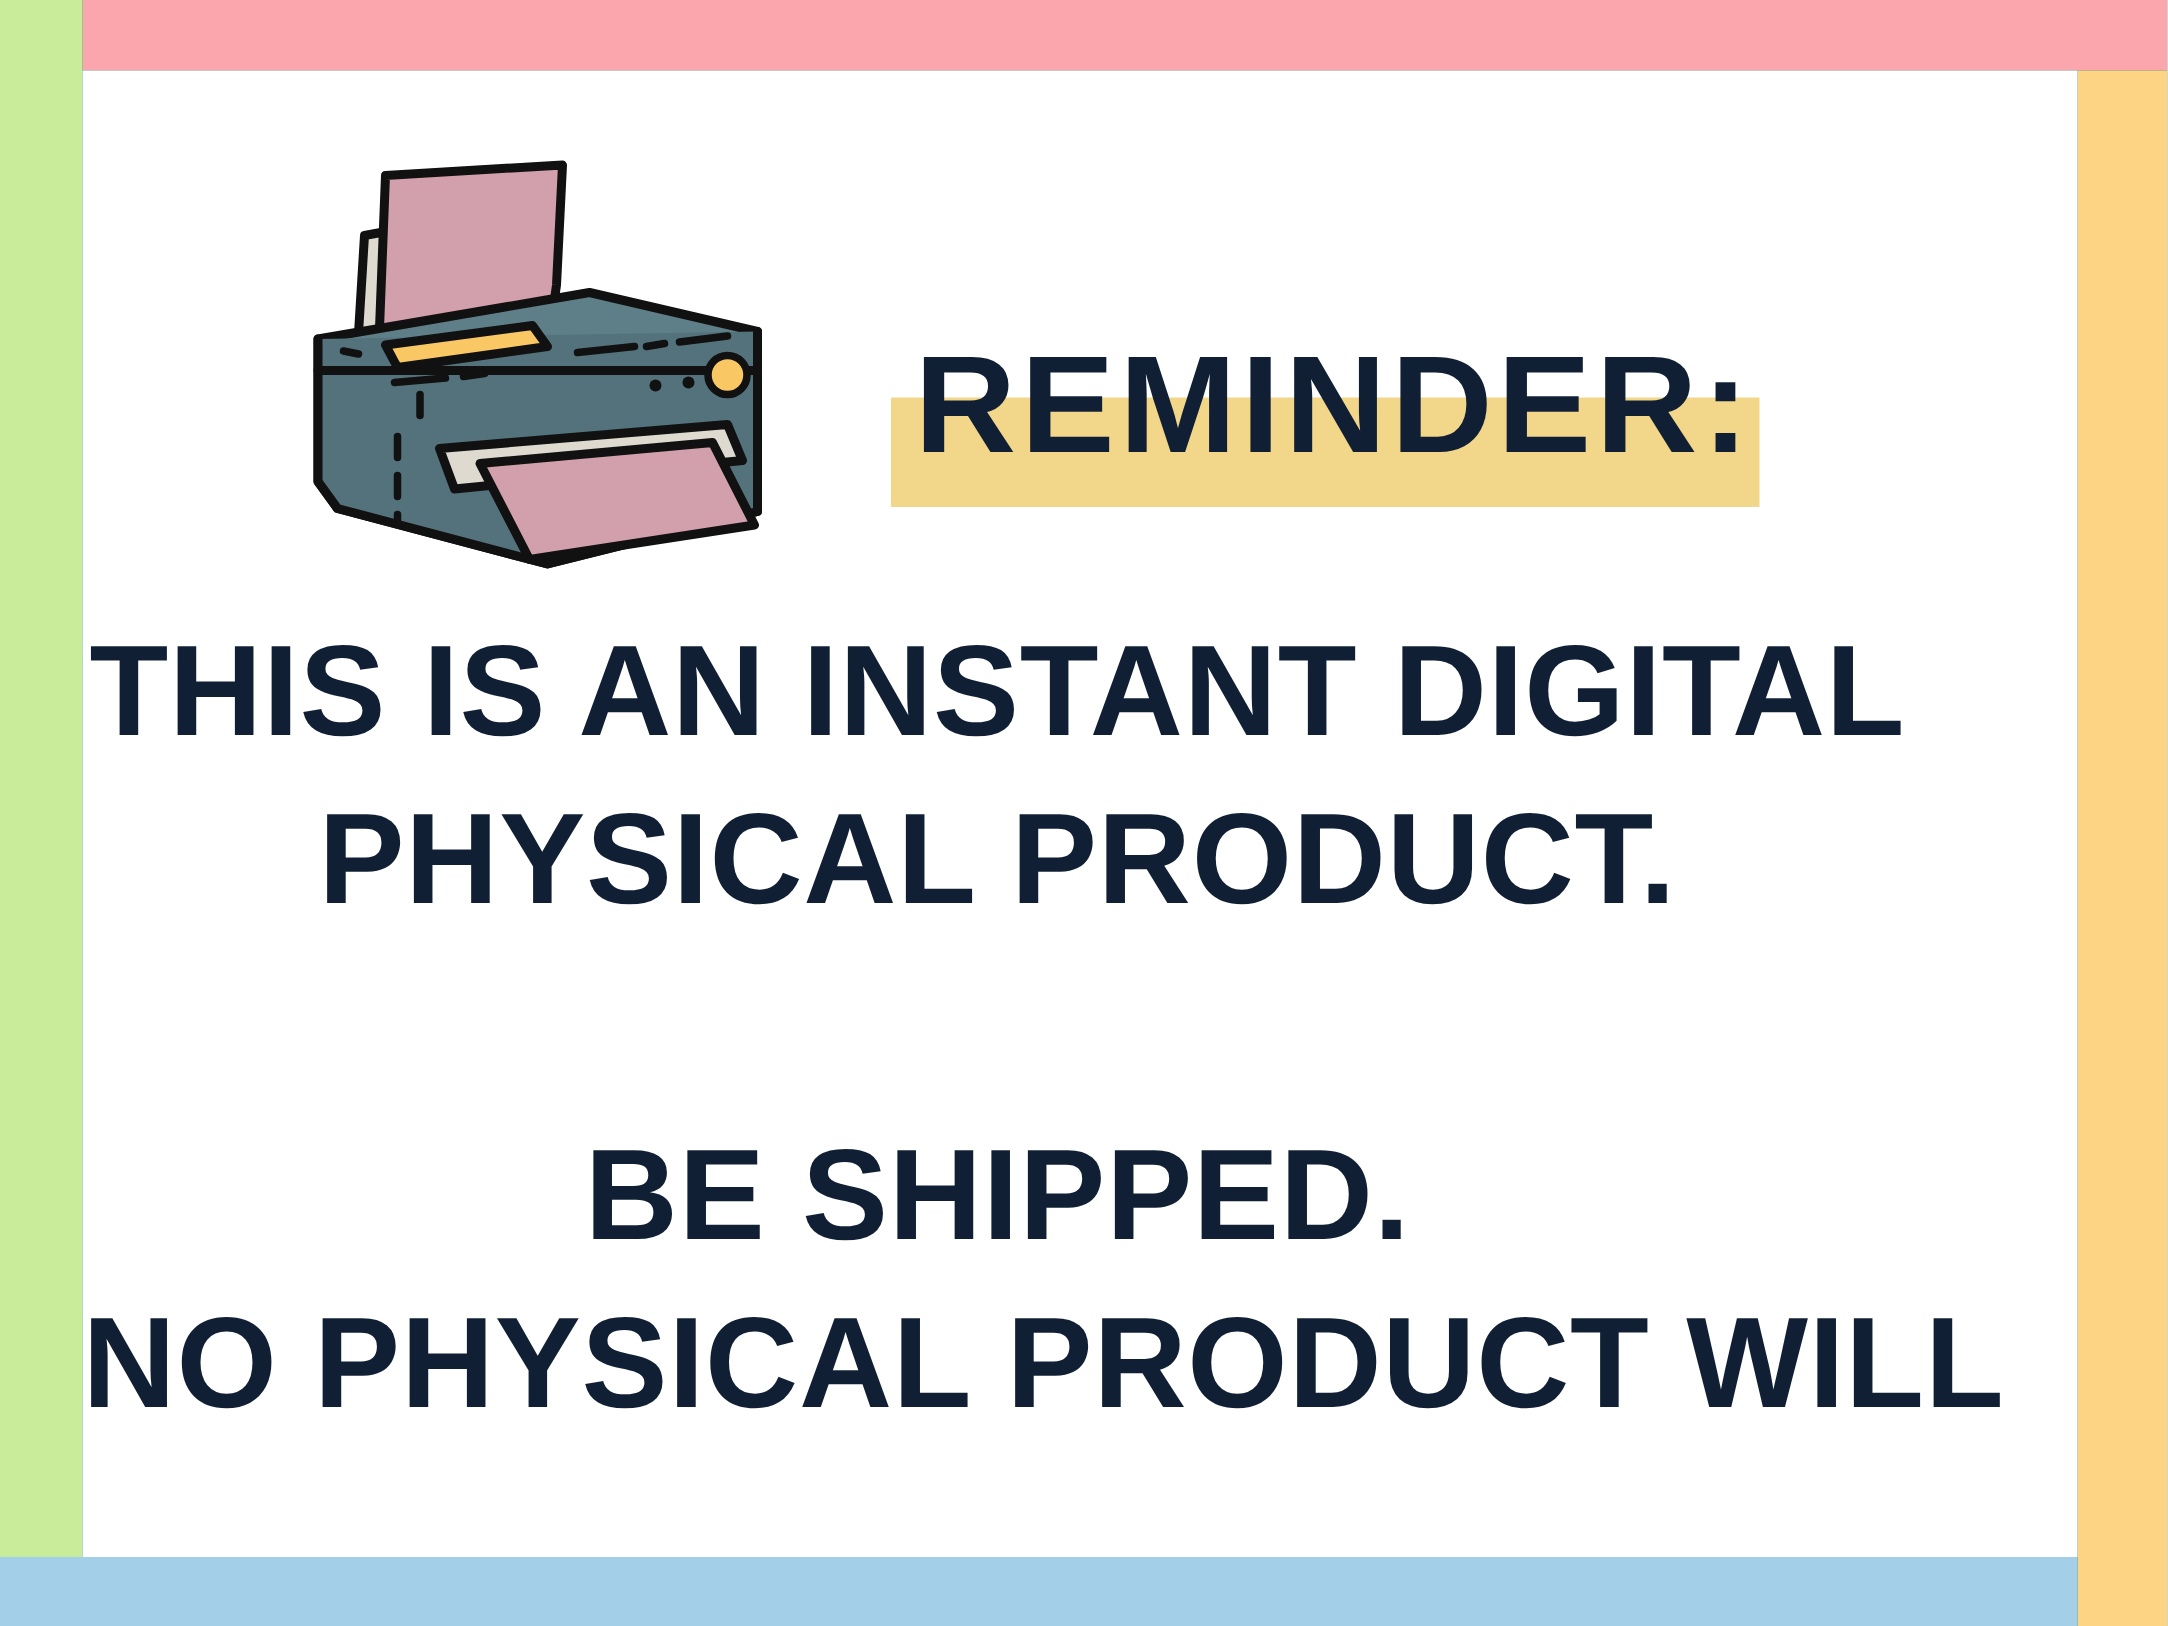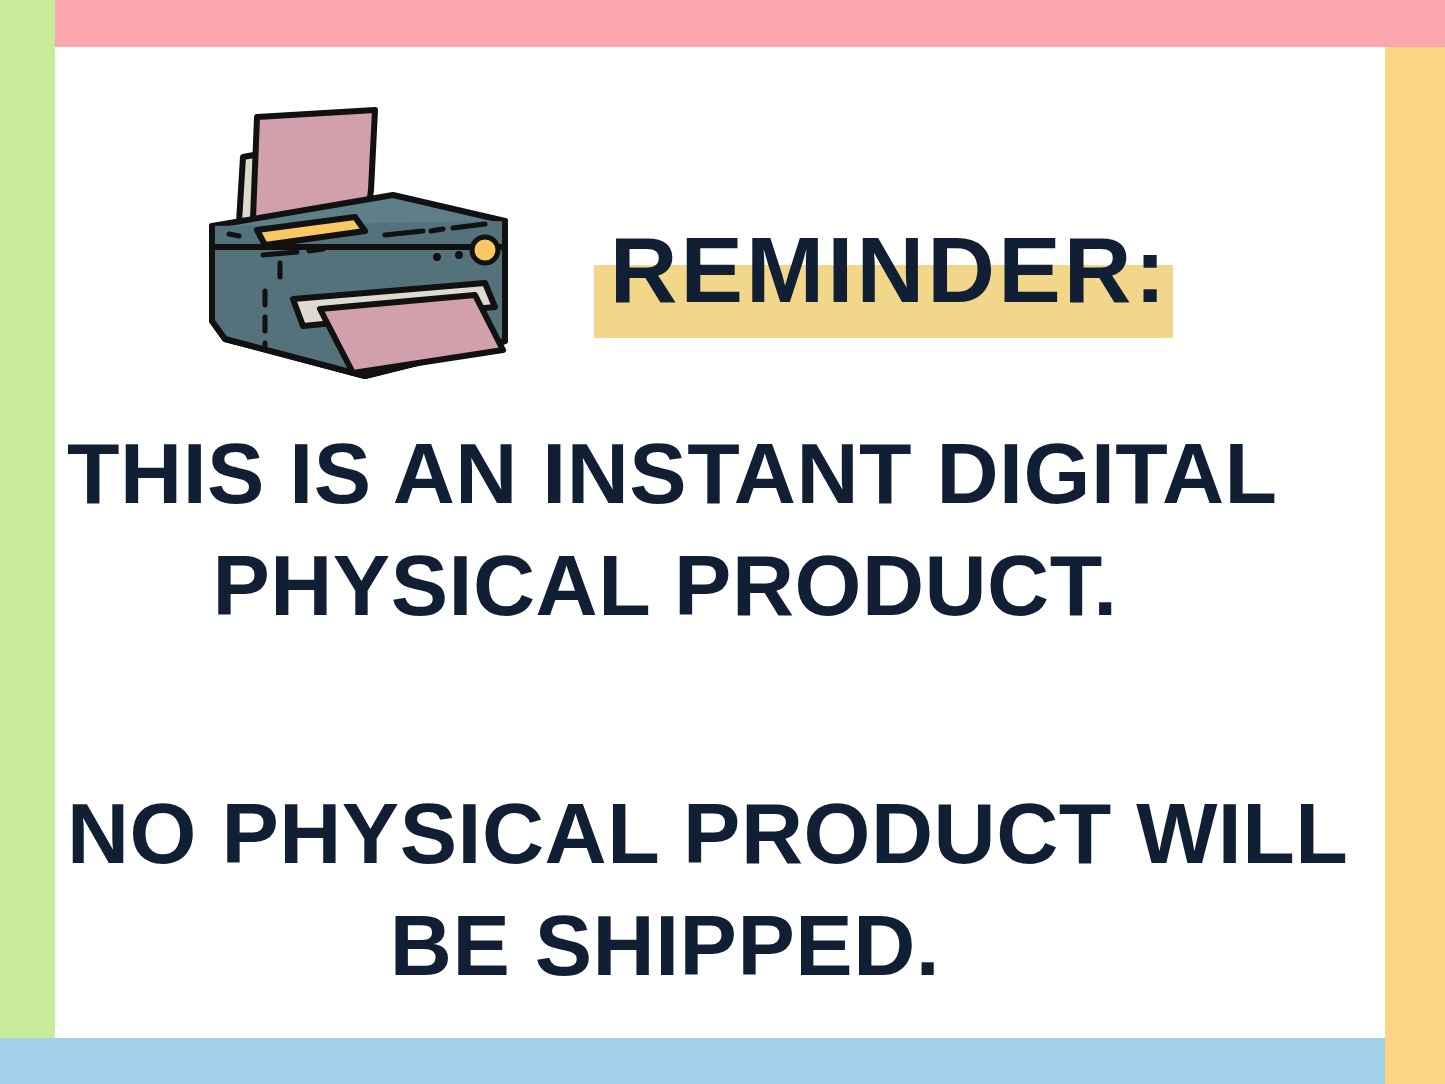--- a/index.html
+++ b/index.html
@@ -115,21 +115,21 @@
     width: 1220px;
     text-align: center;
     color: #101F33;
     font-family: "Liberation Sans Narrow", "Liberation Sans", sans-serif;
     font-weight: 700;
     font-size: 86px;
     line-height: 112px;
     letter-spacing: 0.5px;
   }
 
-  .para { margin: 12px; }
+  .para { margin: 0; }
   .para-line { display: block; white-space: nowrap; }
   #para-gap { height: 112px; }
 </style>
 </head>
 <body>
 
 <div id="canvas">
 
   <div class="bar" id="bar-top"></div>
   <div class="bar" id="bar-left"></div>
@@ -183,18 +183,18 @@
     <div id="heading-text">REMINDER:</div>
   </div>
 
   <div id="body-copy">
     <p class="para">
       <span class="para-line">THIS IS AN INSTANT DIGITAL</span>
       <span class="para-line">PHYSICAL PRODUCT.</span>
     </p>
     <div id="para-gap"></div>
     <p class="para">
+      <span class="para-line">BE SHIPPED.</span>
       <span class="para-line">NO PHYSICAL PRODUCT WILL</span>
-      <span class="para-line">BE SHIPPED.</span>
     </p>
   </div>
 
 </div>
 
 </body></html>

